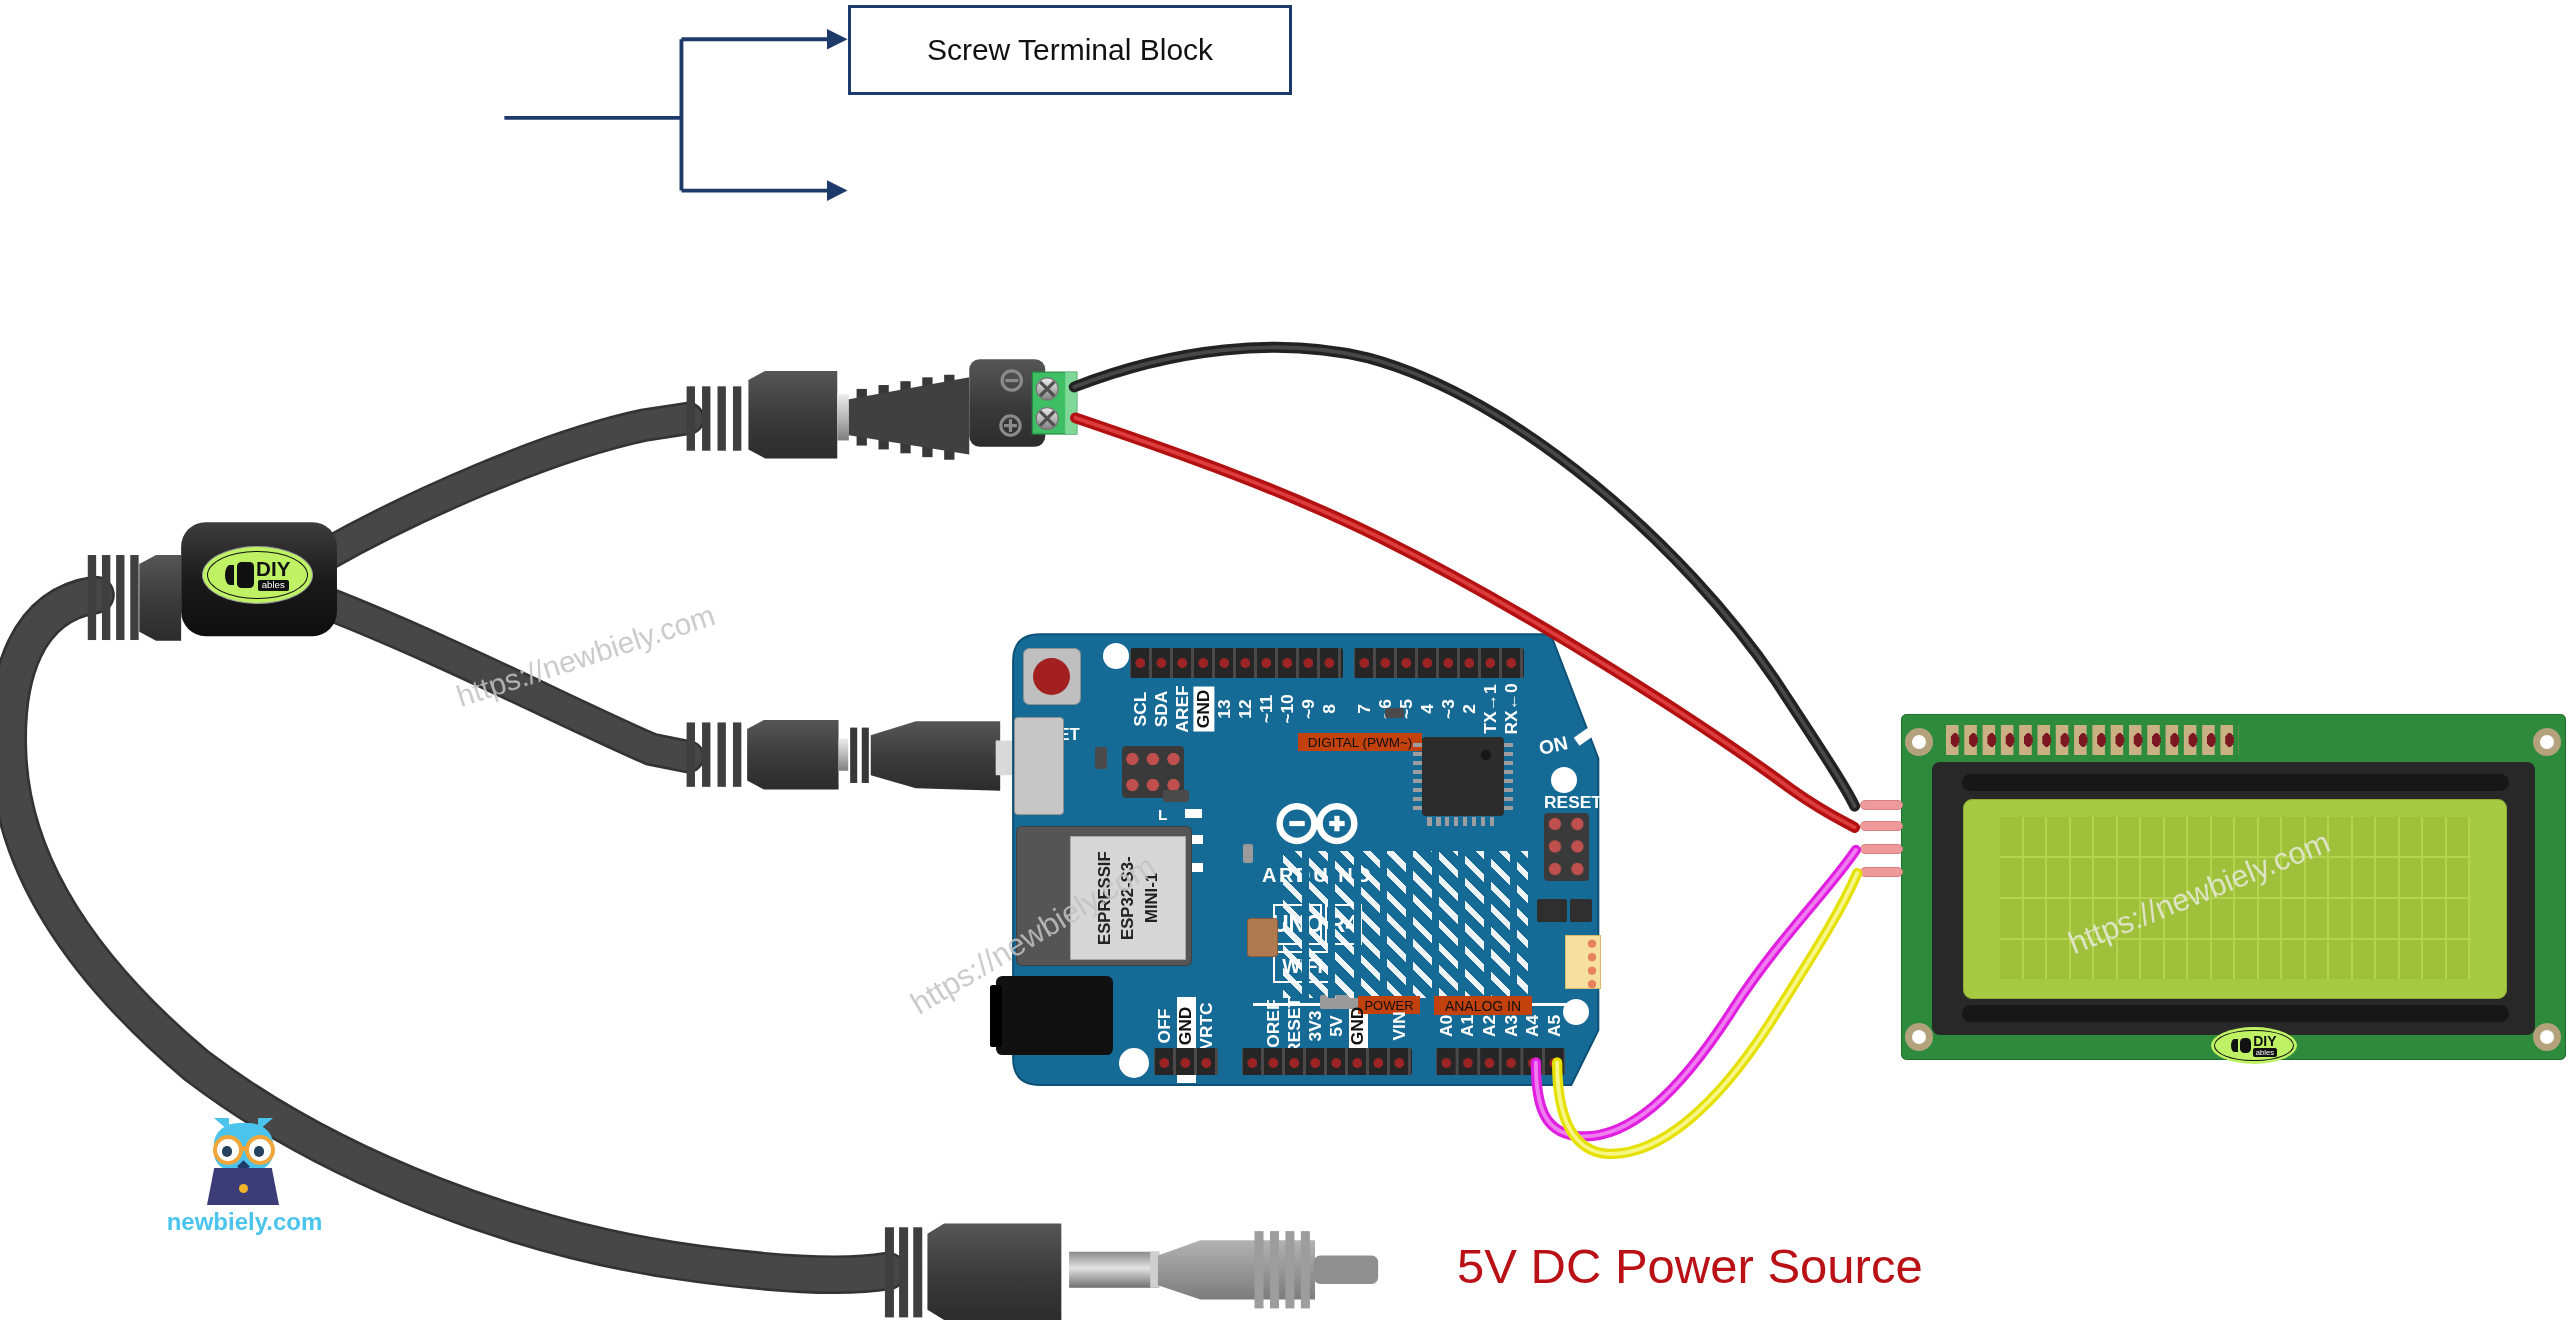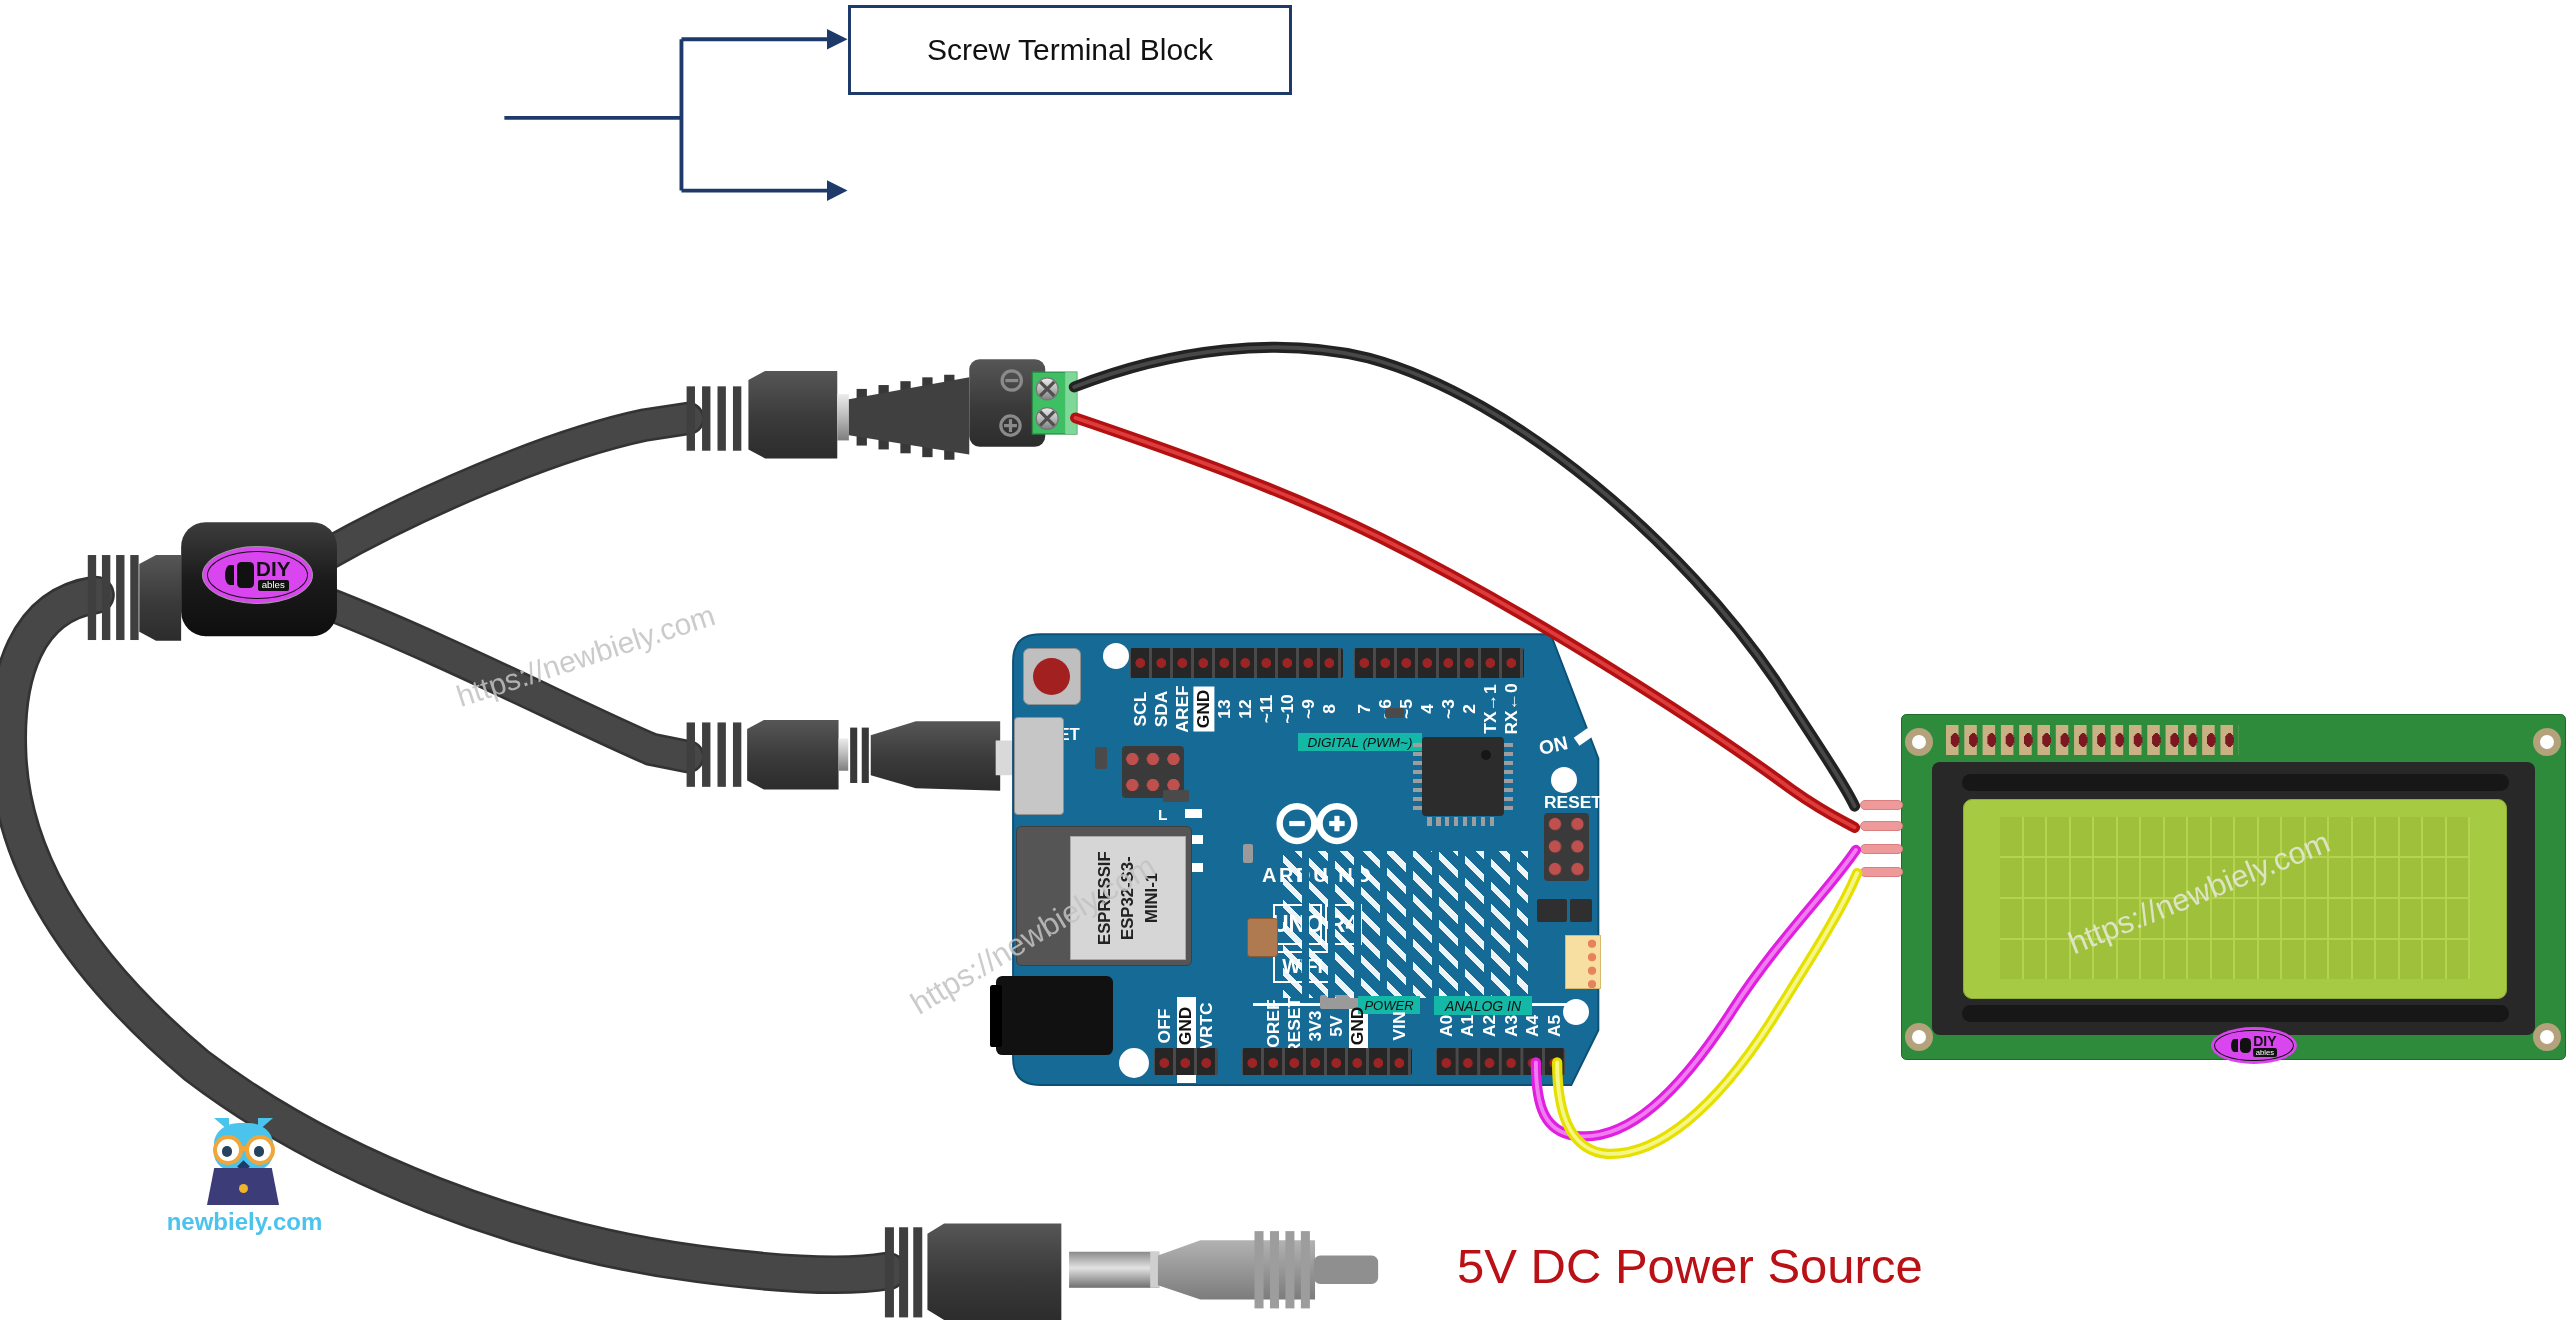--- a/index.html
+++ b/index.html
@@ -26,32 +26,32 @@
     background-size:21px 30px;}
   .pinstrip.an{background-size:21.6px 30px;}
   .pinrow{position:absolute;display:flex;z-index:3;}
   .pin-slot{width:21px;height:55px;position:relative;flex:none;}
   .pinrow.an .pin-slot{width:21.6px;}
   .pin-label{position:absolute;left:50%;top:50%;transform:translate(-50%,-50%) rotate(-90deg);
     white-space:nowrap;font-size:17.4px;font-weight:bold;color:#fff;line-height:1;}
   .pin-label.boxed{background:#fff;color:#111;padding:1.9px 3.2px;}
   .pin-label.dark{color:#111;}
   .whitechip{position:absolute;background:#fff;z-index:2;}
-  .silk{position:absolute;background:#14b8a6;color:#111;display:flex;align-items:center;justify-content:center;z-index:3;font-style:italic;}
+  .silk{position:absolute;background:#c2410c;color:#111;display:flex;align-items:center;justify-content:center;z-index:3;}
   .wlabel{position:absolute;color:#fff;font-weight:bold;z-index:3;white-space:nowrap;}
   .outbox{position:absolute;border:2.6px solid #fff;color:#fff;display:flex;align-items:center;justify-content:center;
     font-weight:bold;z-index:3;}
   .hole{position:absolute;background:#fff;border-radius:50%;z-index:3;}
   .smd{position:absolute;background:#4a4a4a;border-radius:1.9px;z-index:3;}
   .smdl{position:absolute;background:#9a9a9a;border-radius:1.9px;z-index:3;}
 
   
   .stub{position:absolute;width:43px;height:9.7px;border-radius:5.2px;background:#ee9a9a;border:1.3px solid #d97f7f;z-index:3;}
 
-  .oval-logo{position:absolute;background:#d946ef;border-radius:50%;display:flex;align-items:center;justify-content:center;z-index:3;}
+  .oval-logo{position:absolute;background:#bef264;border-radius:50%;display:flex;align-items:center;justify-content:center;z-index:3;}
   .oval-inner{border:1.9px solid #111;border-radius:50%;width:92%;height:86%;display:flex;align-items:center;justify-content:center;gap:2.6px;}
   .di1{background:#111;border-radius:50% 0 0 50%;}
   .di2{background:#111;border-radius:4.5px;}
   .diy-col{display:flex;flex-direction:column;align-items:center;line-height:1;}
   .diy-txt{font-weight:bold;color:#111;}
   .ables-box{background:#111;color:#fff;border-radius:1.9px;line-height:1;}
 
   
   .owl-part{position:absolute;z-index:5;}
   .sitename{position:absolute;z-index:5;font-weight:bold;color:#4ac4ec;text-align:center;}

